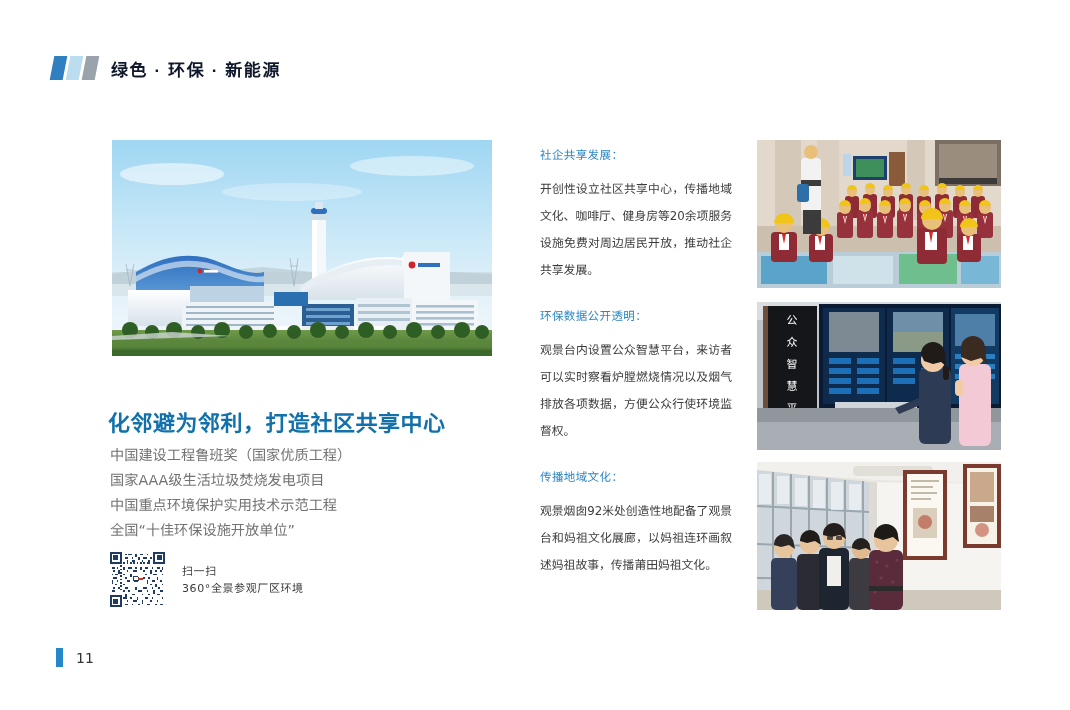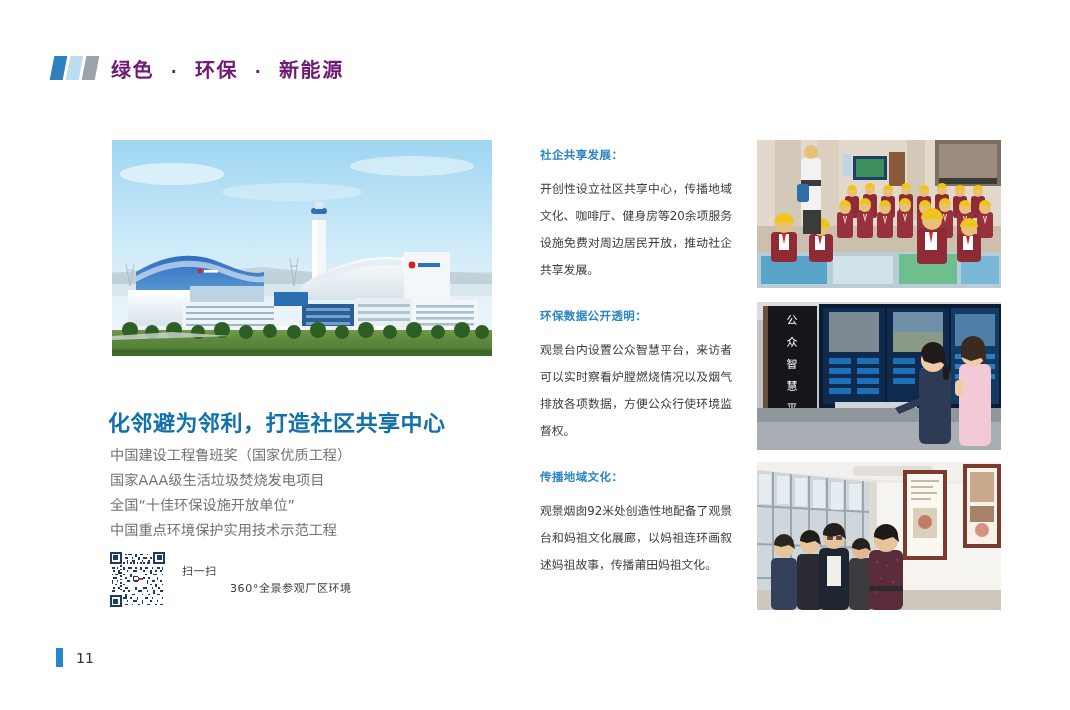--- a/index.html
+++ b/index.html
@@ -12,22 +12,22 @@
   .page{position:relative;width:1070px;height:710px;}
 
   
   .brand{position:absolute;left:52px;top:55px;display:flex;align-items:center;height:26px;}
   .brand-marks{display:flex;align-items:flex-end;height:24px;margin-right:11px;}
   .bar{width:13px;height:24px;margin-right:3px;transform:skewX(-11deg);}
   .bar.b1{background:#2f7fc1;}
   .bar.b2{background:#bcdcf0;}
   .bar.b3{background:#9aa3ab;}
   .brand-text{
-    font-size:20px;color:#701a75;letter-spacing:1.6px;font-weight:700;
-    font-family:Liberation Mono, monospace;white-space:nowrap;
+    font-size:17px;color:#0f172a;letter-spacing:1.6px;font-weight:700;
+    font-family:Liberation Sans, sans-serif;white-space:nowrap;
   }
 
   
   .hero{
     position:absolute;left:112px;top:140px;width:380px;height:216px;
     overflow:hidden;background:#cfe8f6;
   }
   .hero svg{display:block;width:380px;height:216px;}
 
   .proj-title{
@@ -53,28 +53,27 @@
   .qr{width:55px;height:55px;position:relative;background:#ffffff;}
   .qr canvas,.qr svg{display:block;}
   .qr-caption{margin-left:17px;}
   .qr-caption .l1{
     font-size:11px;color:#3a3a3a;line-height:17px;letter-spacing:0.6px;
     font-family:"DejaVu Sans","Liberation Sans",sans-serif;
   }
   .qr-caption .l2{
     font-size:11px;color:#3a3a3a;line-height:17px;letter-spacing:0.6px;
     font-family:"DejaVu Sans","Liberation Sans",sans-serif;
-    margin-left:48px;
   }
 
   
   .txtcol{position:absolute;left:540px;top:146px;width:192px;}
   .sec{margin-bottom:23px;}
   .sec-h{
-    font-size:11.5px;color:#2b86c5;font-weight:700;letter-spacing:0.4px;
+    font-size:11.5px;color:#2b86c5;font-weight:400;letter-spacing:0.4px;
     margin-bottom:14px;
     font-family:"DejaVu Sans","Liberation Sans",sans-serif;
   }
   .sec-b{
     font-size:11.8px;color:#3c3c3c;line-height:27px;text-align:justify;
     font-family:"DejaVu Sans","Liberation Sans",sans-serif;
   }
   .sec.s2{margin-top:9px;}
   .sec.s3{margin-top:10px;}
 
@@ -218,22 +217,22 @@
 
       <path d="M0 196 L60 192 L120 196 L0 200 Z" fill="#cdd6d2" opacity="0.8"></path>
     </svg>
   </div>
 
   <div class="proj-sub">化邻避为邻利，打造社区共享中心</div>
 
   <div class="awards">
     <div class="award-line">中国建设工程鲁班奖（国家优质工程）</div>
     <div class="award-line">国家AAA级生活垃圾焚烧发电项目</div>
+    <div class="award-line">中国重点环境保护实用技术示范工程</div>
     <div class="award-line">全国“十佳环保设施开放单位”</div>
-    <div class="award-line">中国重点环境保护实用技术示范工程</div>
   </div>
 
   <div class="qr-wrap">
     <div class="qr">
       <svg viewBox="0 0 33 33" width="55" height="55" shape-rendering="crispEdges">
         <rect width="33" height="33" fill="#ffffff"></rect>
         <g fill="#1f3b63">
 
           <path d="M0 0h7v7H0z" fill="#1f3b63"></path>
             <path d="M1 1h5v5H1z" fill="#fff"></path>

